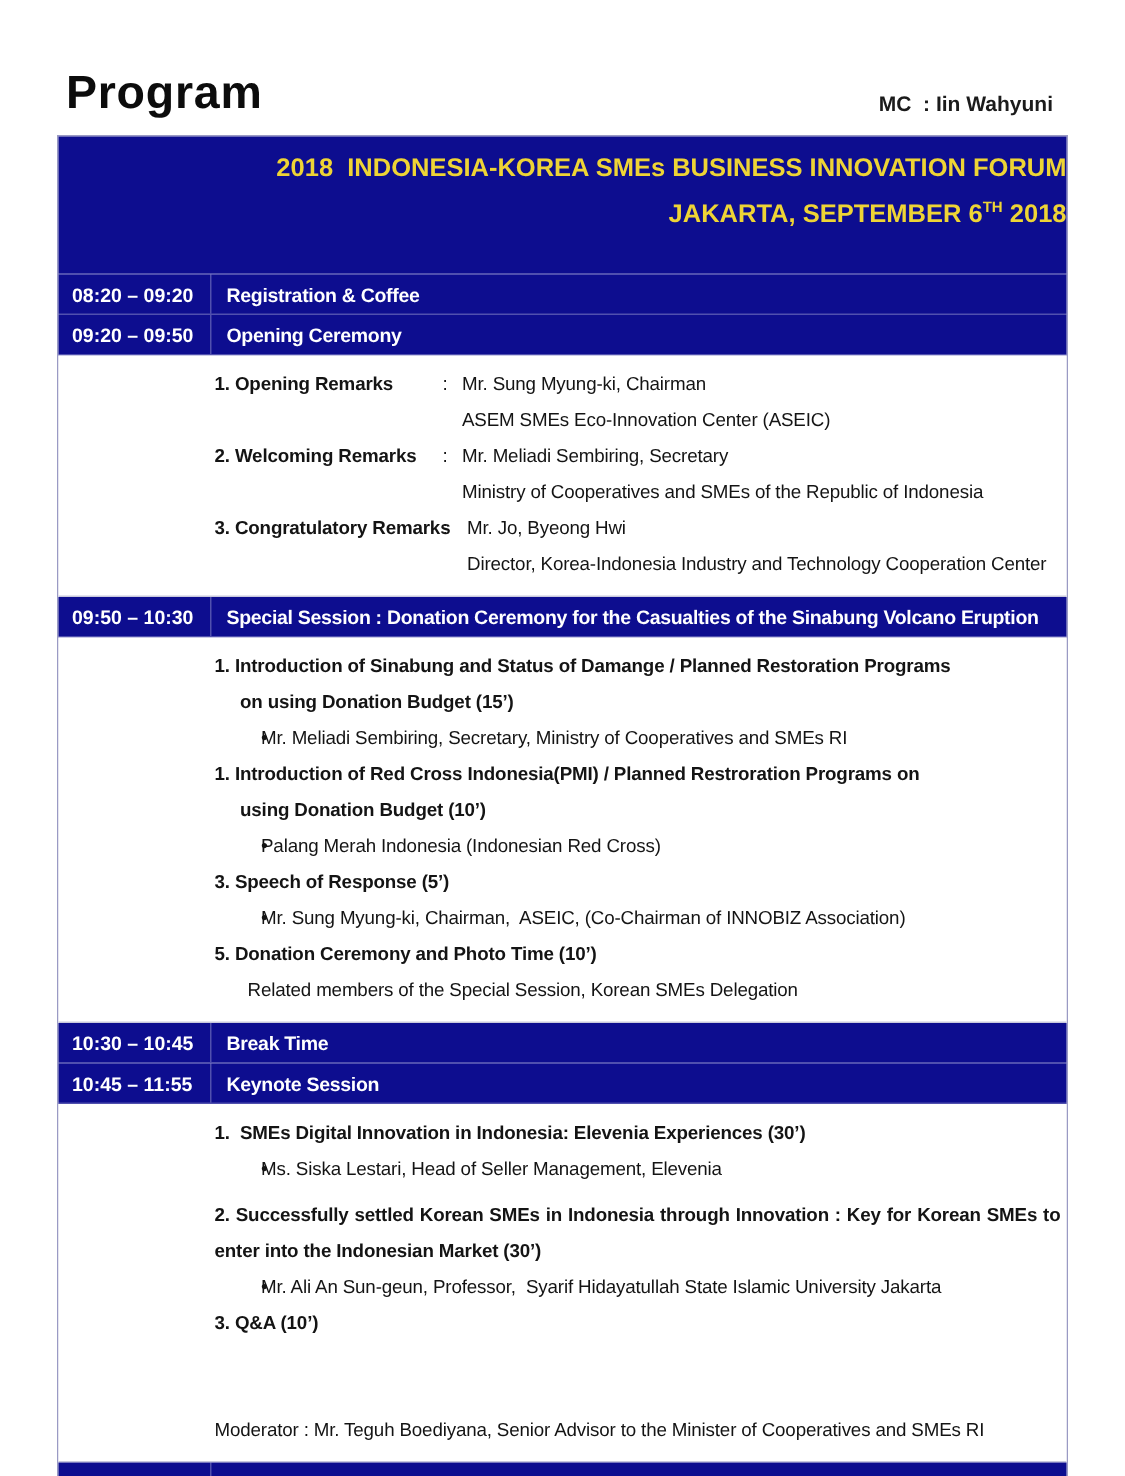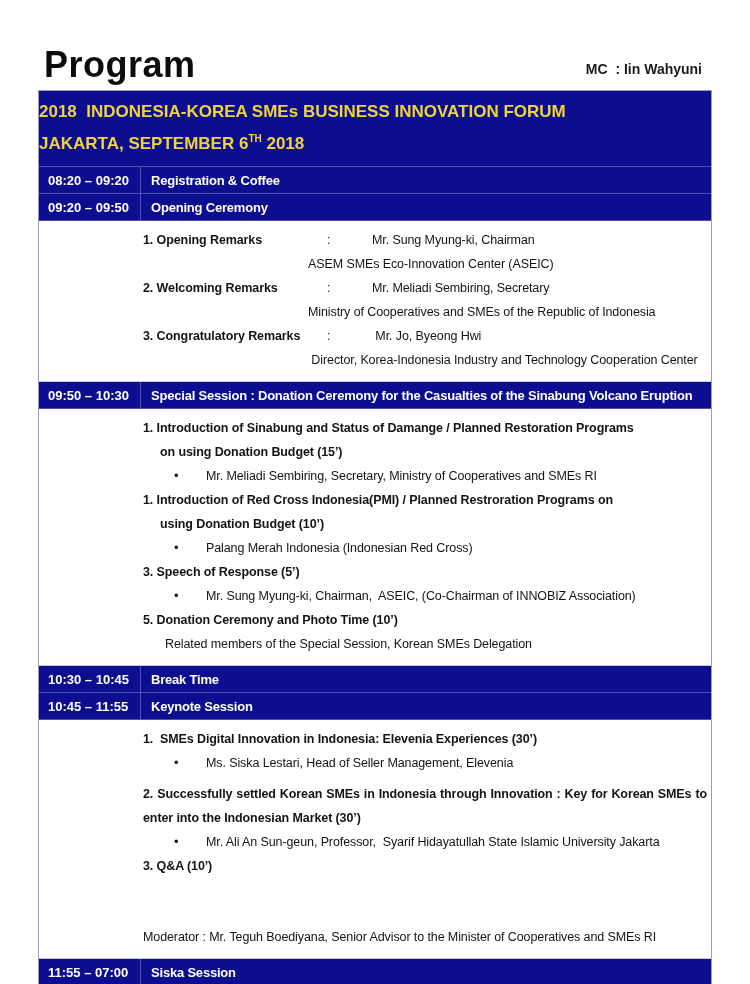--- a/index.html
+++ b/index.html
@@ -13,35 +13,35 @@
   html, body { background: #ffffff; }
   body {
     width: 750px; height: 984px; overflow: hidden;
     font-family: "Liberation Sans", "DejaVu Sans", sans-serif;
     color: var(--ink);
     position: relative;
   }
   .header { position: relative; height: 90px; }
   .page-title {
     position: absolute; left: 44px; top: 44px;
-    font-size: 36px; font-weight: 800; letter-spacing: 0.5px; color: #0c0c0c;
+    font-size: 31px; font-weight: 800; letter-spacing: 0.5px; color: #0c0c0c;
   }
   .mc-credit {
     position: absolute; right: 48px; top: 61px;
     font-size: 14px; font-weight: bold; color: #1b1b1b; white-space: pre;
   }
   .program-table {
     position: absolute; left: 38px; top: 90px; width: 674px;
     border: 1px solid var(--table-border);
     border-bottom: none;
   }
   .banner {
     background: var(--navy); color: var(--yellow);
-    text-align: left; font-weight: bold; font-size: 17px;
-    padding: 7px 0 9px; border-bottom: 1px solid var(--row-sep);
+    text-align: right; font-weight: bold; font-size: 17px;
+    padding: 7px 0 26px; border-bottom: 1px solid var(--row-sep);
   }
   .banner .bline { line-height: 27px; white-space: pre; }
   .banner sup { font-size: 10px; vertical-align: 7px; letter-spacing: 0; }
   .time-row {
     display: flex; background: var(--navy); color: #ffffff;
     font-weight: bold; font-size: 13px; height: 27px;
     border-bottom: 1px solid var(--row-sep);
   }
   .time-cell {
     width: 102px; flex-shrink: 0; padding-left: 9px;
@@ -50,21 +50,21 @@
   }
   .session-cell {
     flex: 1; display: flex; align-items: center; padding-left: 10px;
     white-space: nowrap; letter-spacing: -0.2px; overflow: hidden;
   }
   .content {
     background: #ffffff; font-size: 12.5px; color: #141414;
     padding: 7px 4px 9px 104px; border-bottom: 1px solid #c9c9dd;
     letter-spacing: -0.1px;
   }
-  .line { line-height: 24px; min-height: 24px; white-space: pre; gap: 32px; }
+  .line { line-height: 24px; min-height: 24px; white-space: pre; }
   .b { font-weight: bold; }
   .lv { display: flex; }
   .lv .lbl { font-weight: bold; width: 152px; flex-shrink: 0; }
   .lv .sep { width: 13px; flex-shrink: 0; }
   .cont { padding-left: 165px; }
   .ind1 { padding-left: 17px; }
   .ind-sm { padding-left: 7px; margin-left: 15px; }
   .bullet { display: flex; }
   .bullet .dot { width: 28px; padding-left: 31px; flex-shrink: 0; font-size: 13px; }
   .para { white-space: pre-wrap; text-align: justify; line-height: 24px; font-weight: bold; }

